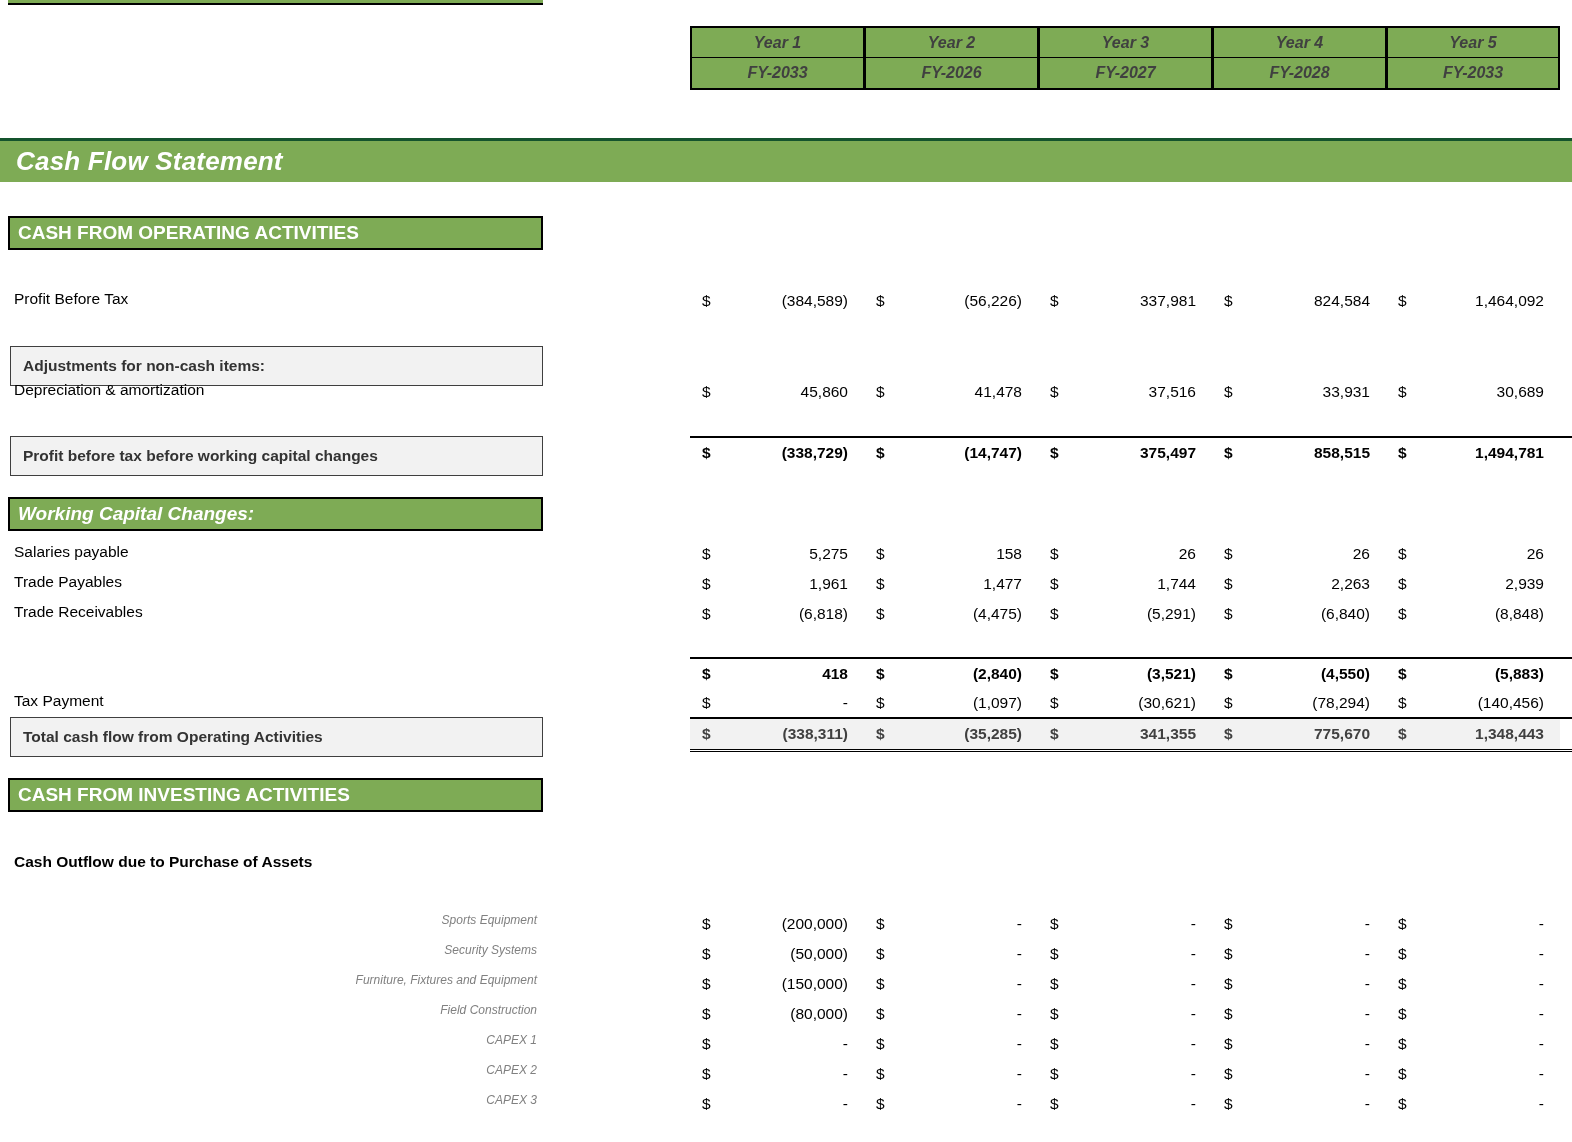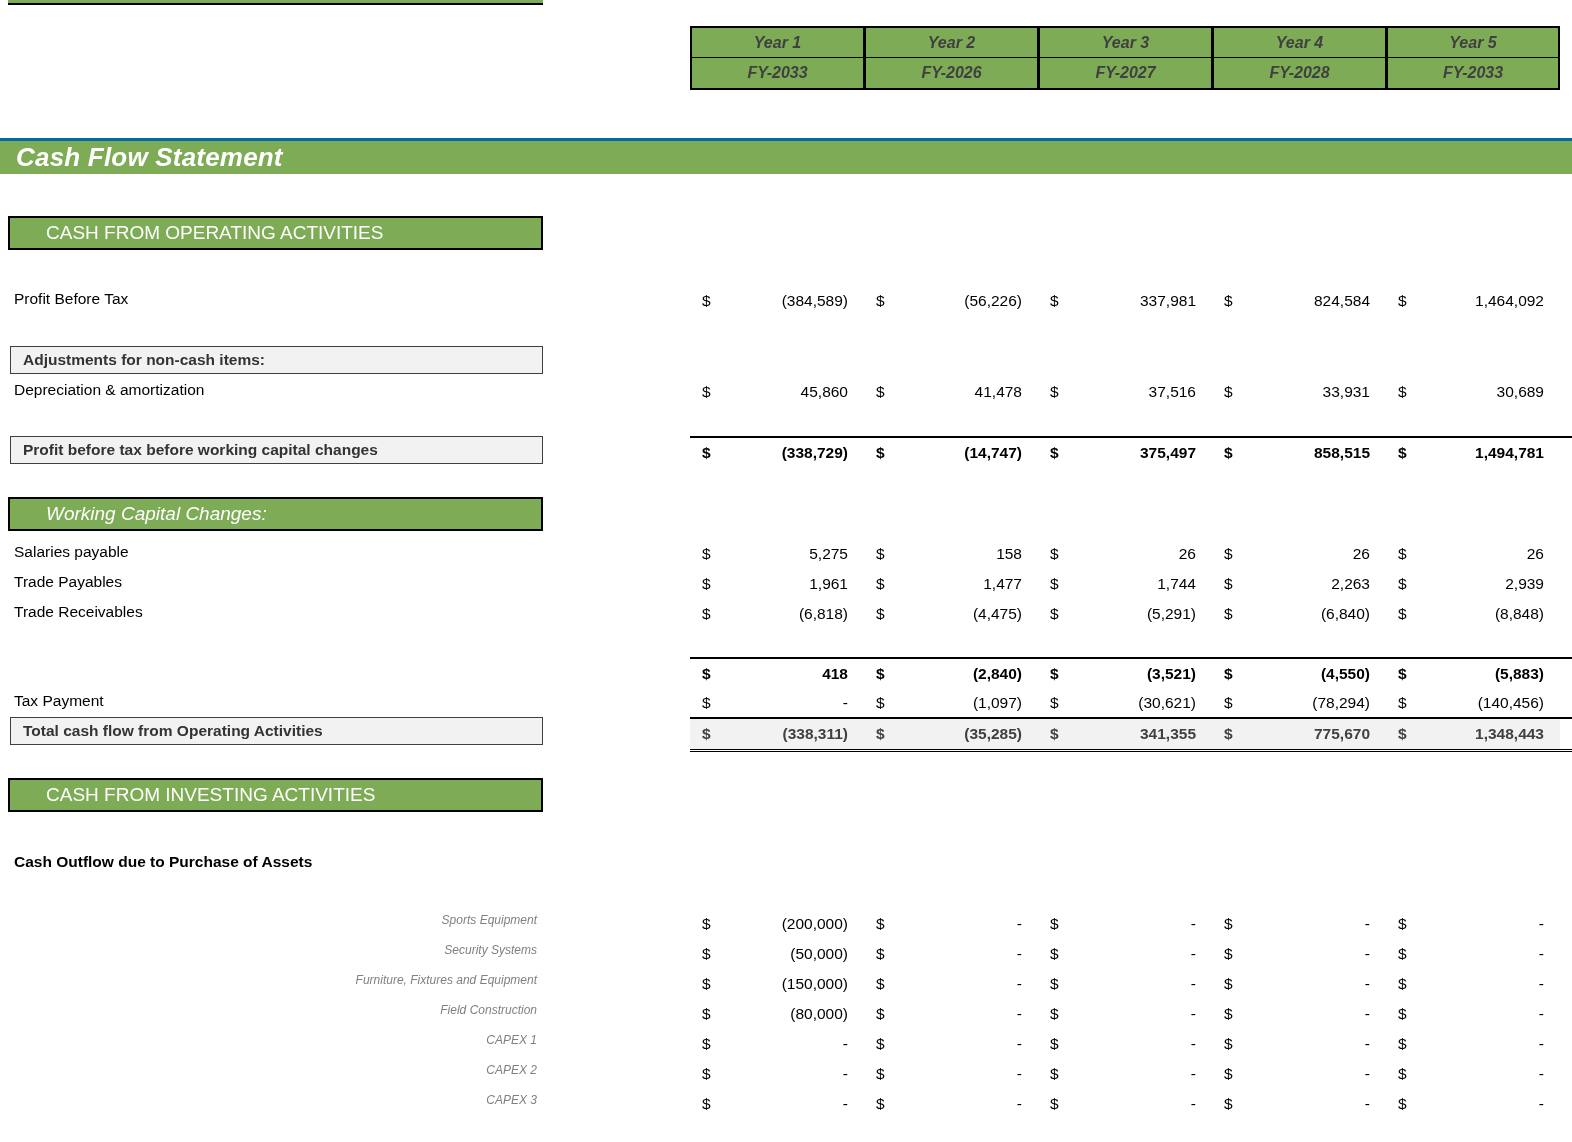--- a/index.html
+++ b/index.html
@@ -25,43 +25,43 @@
     height: 32px; background: #7EAB55; color: #404040;
     font-style: italic; font-weight: bold; font-size: 16px;
     display: flex; align-items: center; justify-content: center;
     border: 2px solid #000; border-right-width: 1px; border-bottom-width: 1px;
   }
   .year-col:last-child .year-cell { border-right-width: 2px; }
   .year-cell.fy { border-top-width: 0; border-bottom-width: 2px; }
 
   
   .title-band {
-    position: absolute; left: 0; top: 138px; width: 1572px; height: 36px;
-    background: #7EAB55; border-top: 3px solid #0369a1;
+    position: absolute; left: 0; top: 138px; width: 1572px; height: 44px;
+    background: #7EAB55; border-top: 3px solid #14532d;
     display: flex; align-items: center;
   }
   .title-band span {
     color: #fff; font-size: 26px; font-weight: bold; font-style: italic;
     padding-left: 16px; letter-spacing: .2px;
   }
 
   
   .sec-head {
     position: absolute; left: 8px; width: 535px; height: 34px;
     background: #7EAB55; border: 2px solid #000;
     display: flex; align-items: center;
   }
   .sec-head span {
-    color: #fff; font-size: 19px; font-weight: normal; padding-left: 8px; margin-left: 28px;
+    color: #fff; font-size: 19px; font-weight: bold; padding-left: 8px;
   }
   .sec-head.italicized span { font-style: italic; }
 
   
   .grey-box {
-    position: absolute; left: 10px; width: 533px; height: 28px;
+    position: absolute; left: 10px; width: 533px; height: 40px;
     background: #F2F2F2; border: 1px solid #3F3F3F;
     display: flex; align-items: center;
   }
   .grey-box span {
     font-size: 15.5px; font-weight: bold; color: #333; padding-left: 12px;
   }
 
   
   .row-label {
     position: absolute; left: 14px; font-size: 15.5px; color: #000;

